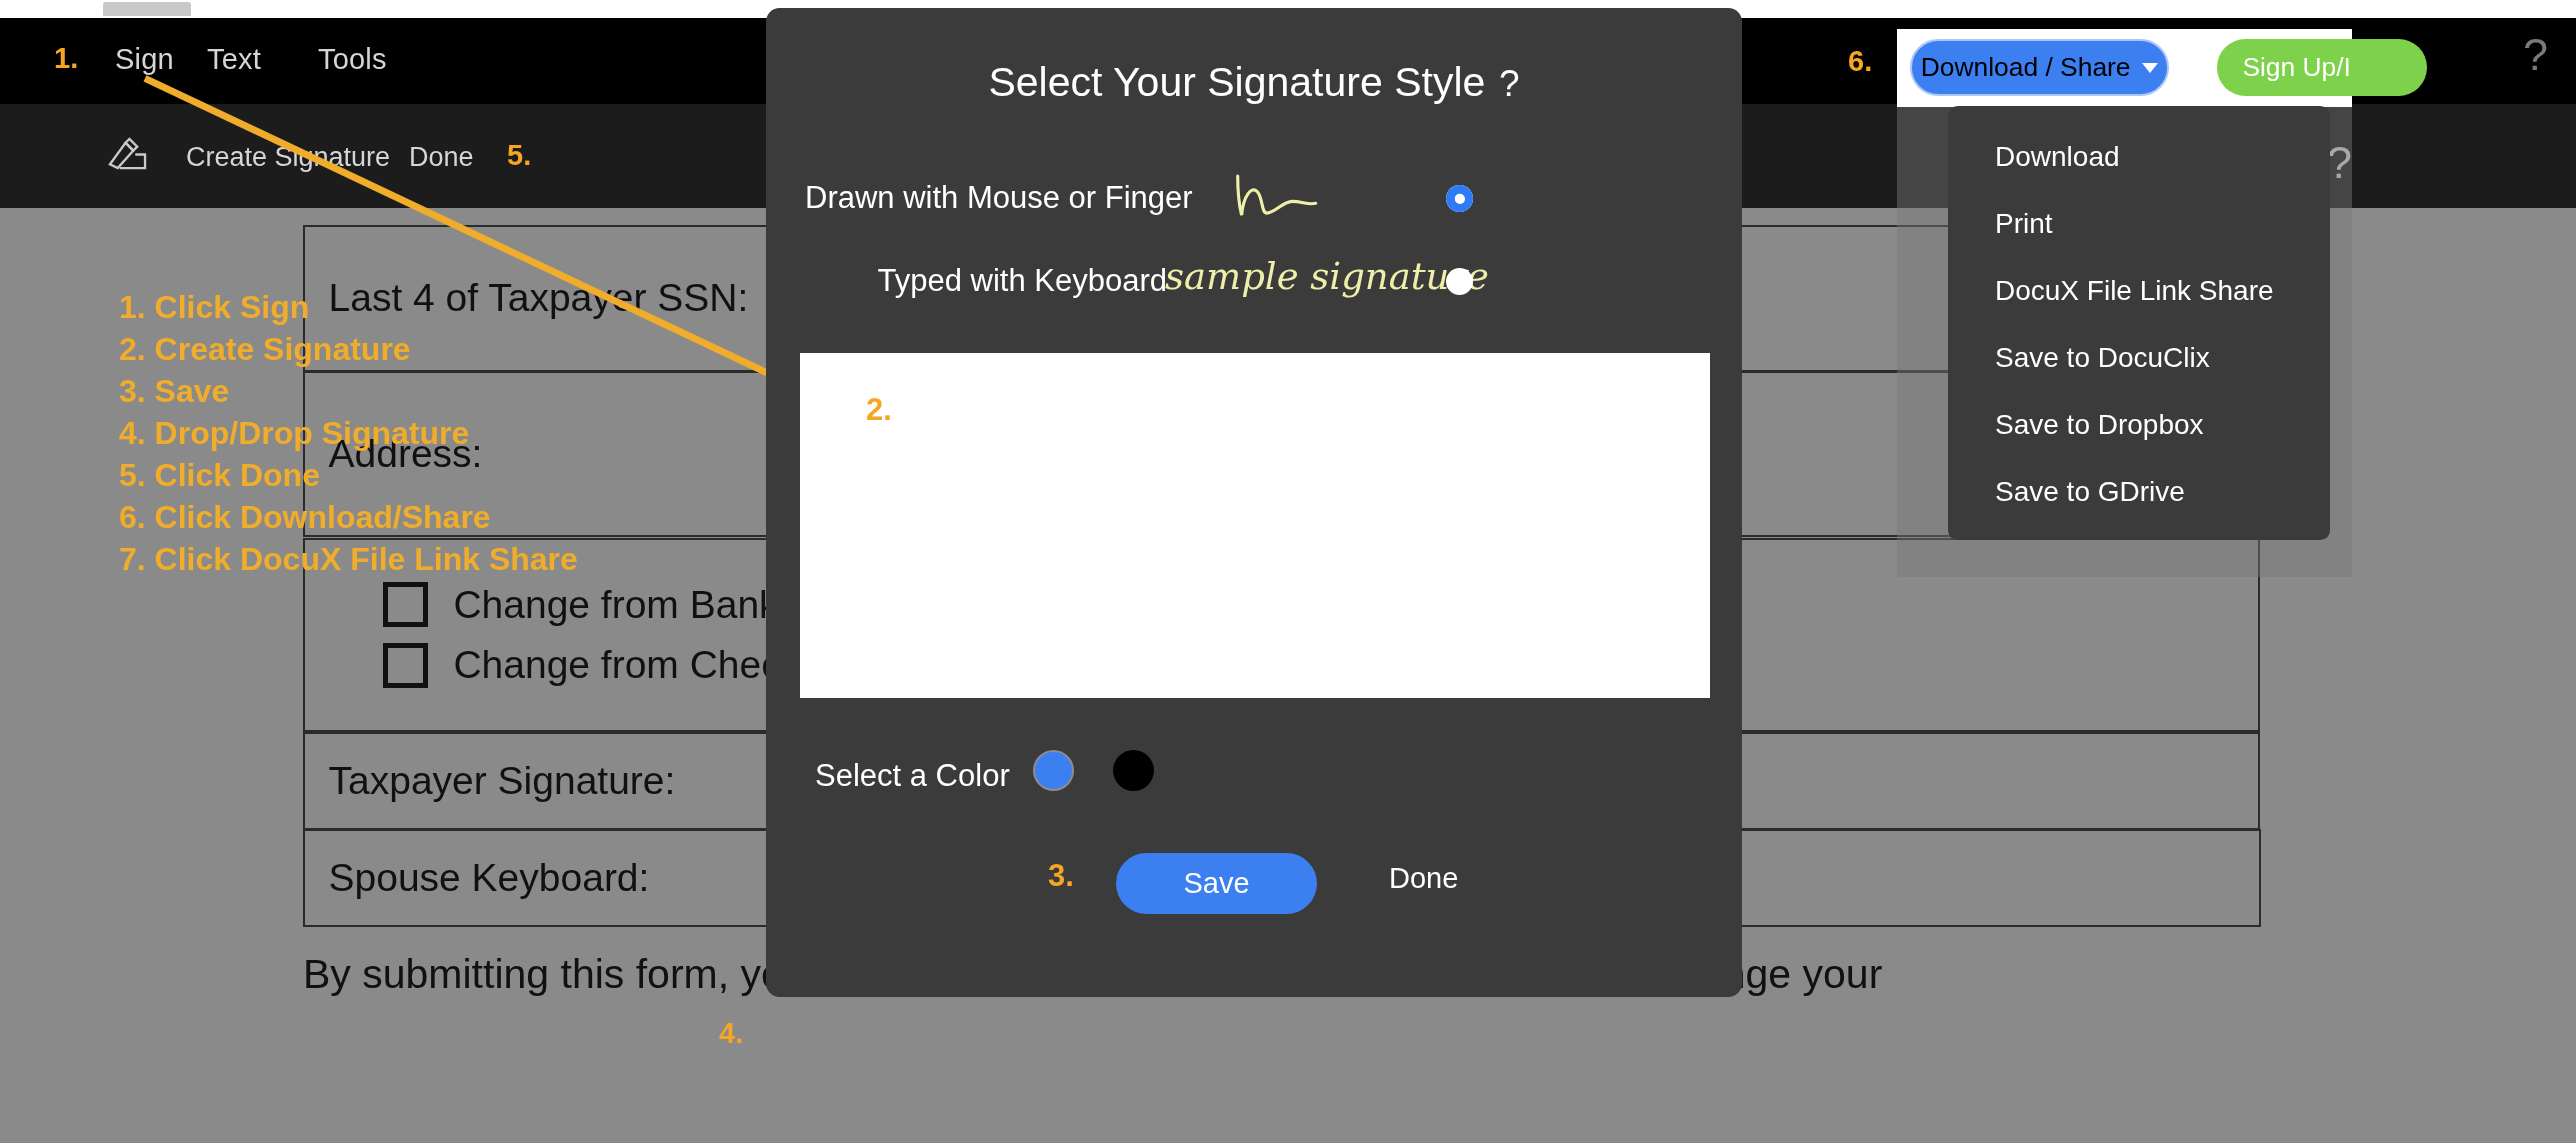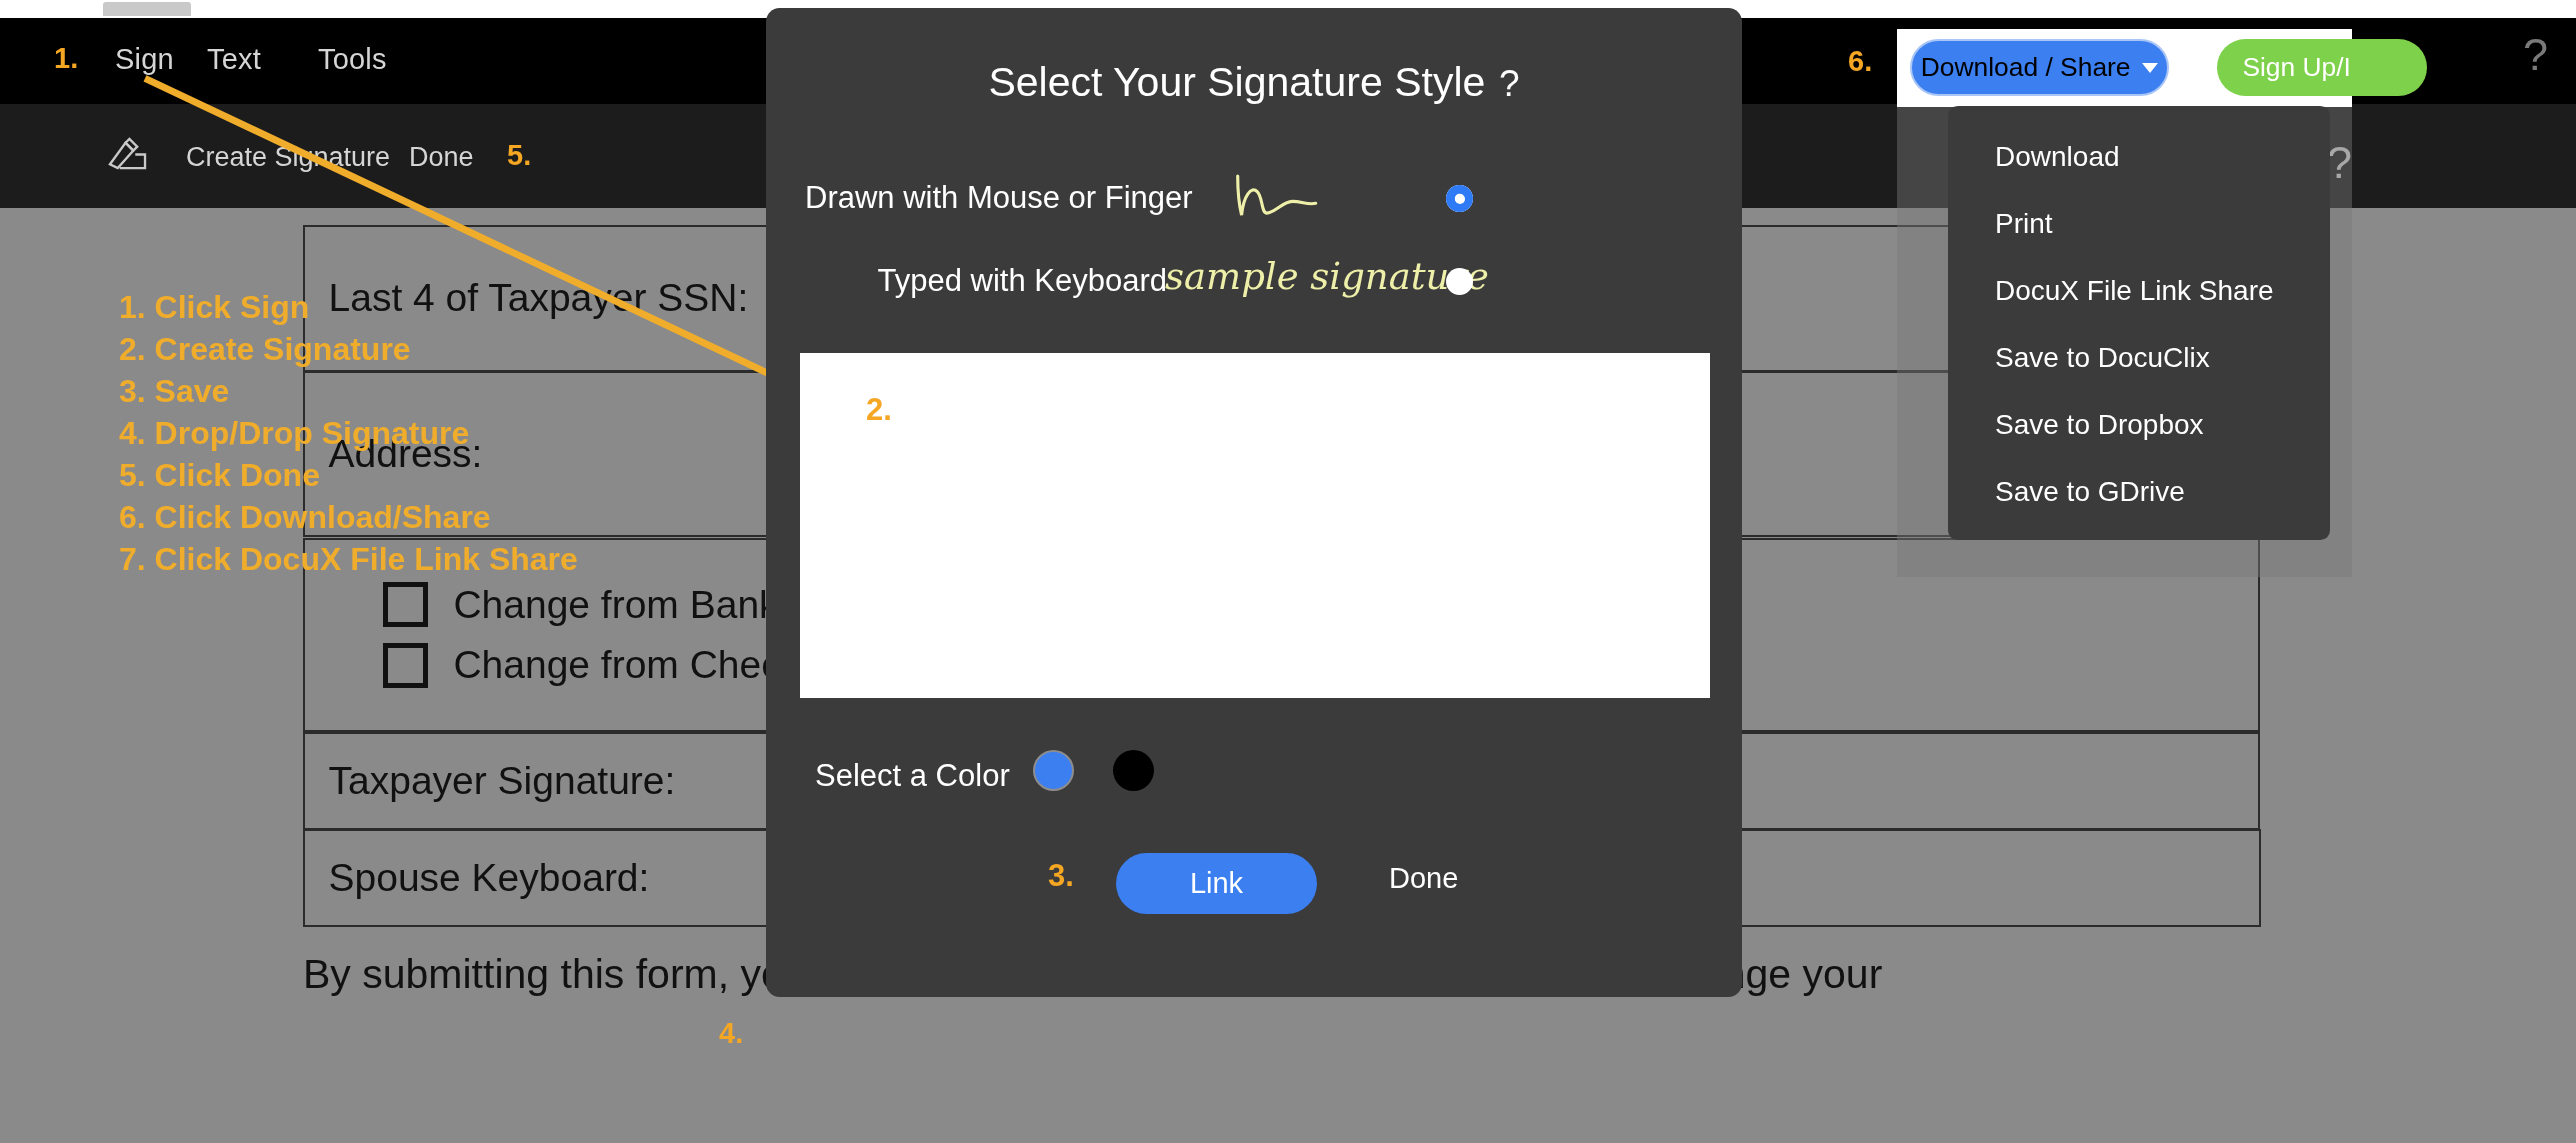--- a/index.html
+++ b/index.html
@@ -442,21 +442,21 @@
 
     <div class="canvas-area"></div>
     <div class="step step-2" style="position:absolute;left:100px;top:384px;">2.</div>
 
     <div class="color-label">Select a Color</div>
     <div class="swatch swatch-blue"></div>
     <div class="swatch swatch-black"></div>
 
 
     <div class="step step-3" style="position:absolute;left:282px;top:850px;">3.</div>
-    <button class="save-btn">Link</button>
+    <button class="save-btn">Save</button>
     <button class="done-btn">Done</button>
   </div>
 
   <div class="dropdown-shade"></div>
   <div class="right-white-panel"></div>
 
   <div class="step step-6">6.</div>
 
   <div class="dl-share-btn">
     <span>Download / Share</span>

